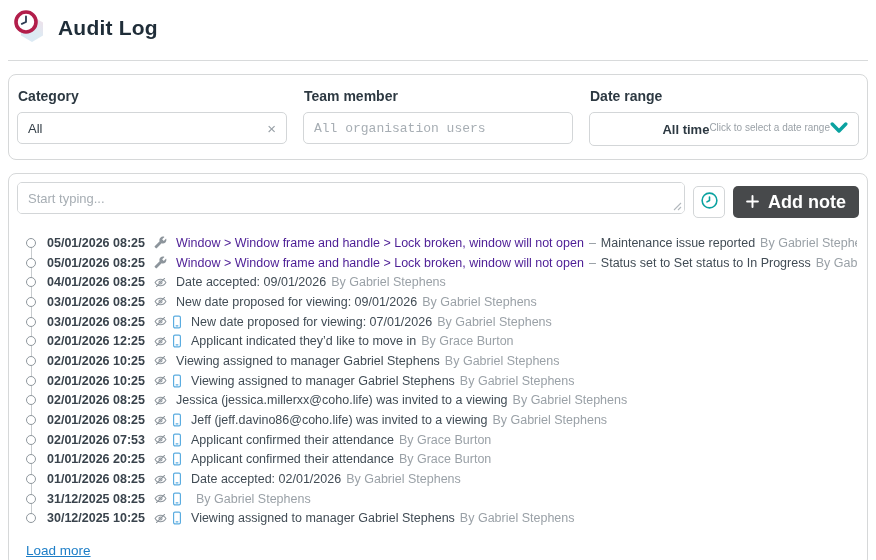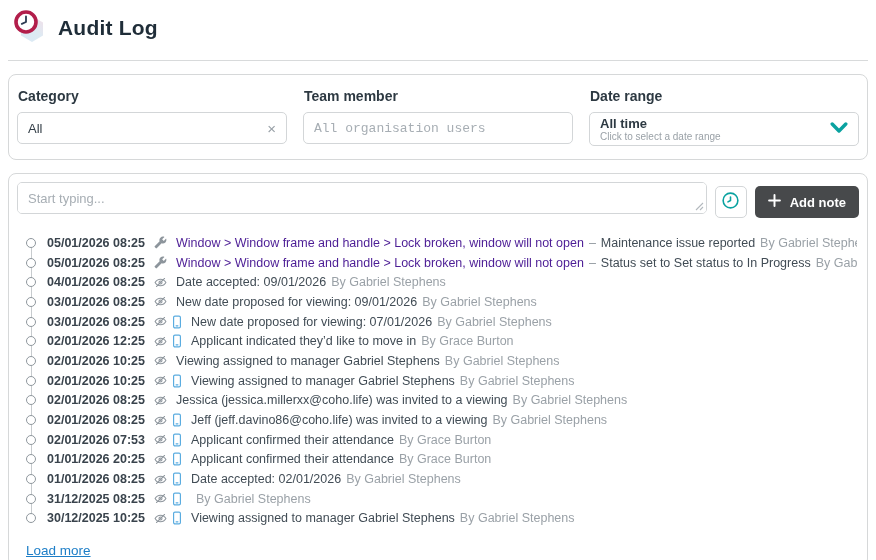--- a/index.html
+++ b/index.html
@@ -20,37 +20,37 @@
   .filter-label { display:block; font-size:14px; font-weight:700; color:#2d3942; margin:0 0 8px 1px; }
   .input-box, .text-input, .select-box {
     width:100%; height:32px; border:1px solid #d3d6d8; border-radius:5px;
     font-size:13px; color:#333e47; background:#fff; }
   .input-box { display:flex; align-items:center; padding:0 10px; }
   .input-box .val { flex:1; }
   .clear-x { color:#98a0a7; font-size:15px; line-height:1; cursor:pointer; }
   .text-input { padding:0 10px; outline:none; font-family:Liberation Mono, monospace; }
   .text-input::placeholder { color:#a7aeb4; }
   .select-box { height:34px; display:flex; align-items:center; padding:2px 10px; cursor:pointer; }
-  .select-stack { flex:1; min-width:0; display:flex; flex-direction:column; justify-content:flex-end; }
+  .select-stack { flex:1; min-width:0; display:flex; flex-direction:row; justify-content:flex-end; }
   .select-value { font-size:13px; font-weight:700; color:#2d3942; line-height:15px; }
   .select-hint { font-size:10px; color:#9aa1a7; line-height:12px; }
 
   
   .main-card { padding:8px; height:394px; }
   .note-bar { display:flex; gap:8px; align-items:flex-end; }
   .note-input-wrap { flex:1; position:relative; }
   .note-textarea { width:100%; height:32px; border:1px solid #d3d6d8; border-radius:5px;
     padding:8px 10px; font-size:13px; resize:none; outline:none; color:#333e47;
     font-family:"Liberation Sans", sans-serif; }
   .note-textarea::placeholder { color:#a7aeb4; }
   .resize-corner { position:absolute; right:3px; bottom:3px; pointer-events:none; }
   .icon-btn { width:32px; height:32px; flex:none; border:1px solid #d3d6d8; border-radius:5px;
     background:#fff; display:flex; align-items:center; justify-content:center; cursor:pointer; }
   .add-note-btn { height:32px; flex:none; border:none; border-radius:5px; background:#47494b;
-    color:#fff; font-size:13px; font-weight:700; display:flex; align-items:center; gap:9px;
+    color:#fff; font-size:18px; font-weight:700; display:flex; align-items:center; gap:9px;
     padding:0 13px; cursor:pointer; font-family:"Liberation Sans", sans-serif; }
 
   
   .log-list { position:relative; margin:15px 2px 0 9px; }
   .tl-line { position:absolute; left:4.5px; top:10px; bottom:9px; width:1px; background:#c7cbce; }
   .log-row { display:flex; align-items:center; height:19.7px; font-size:12.5px;
     white-space:nowrap; overflow:hidden; }
   .node { width:10px; height:10px; flex:none; border:1.5px solid #8f979d; border-radius:50%;
     background:#fff; position:relative; z-index:1; margin-right:11px; }
   .ts { font-weight:700; color:#39434c; margin-right:9px; flex:none; }

